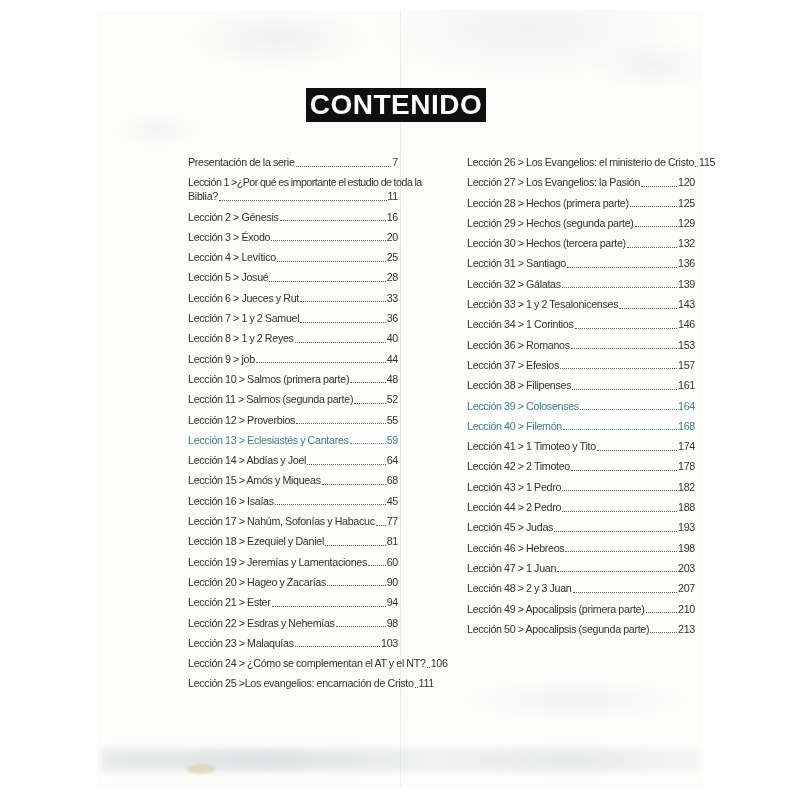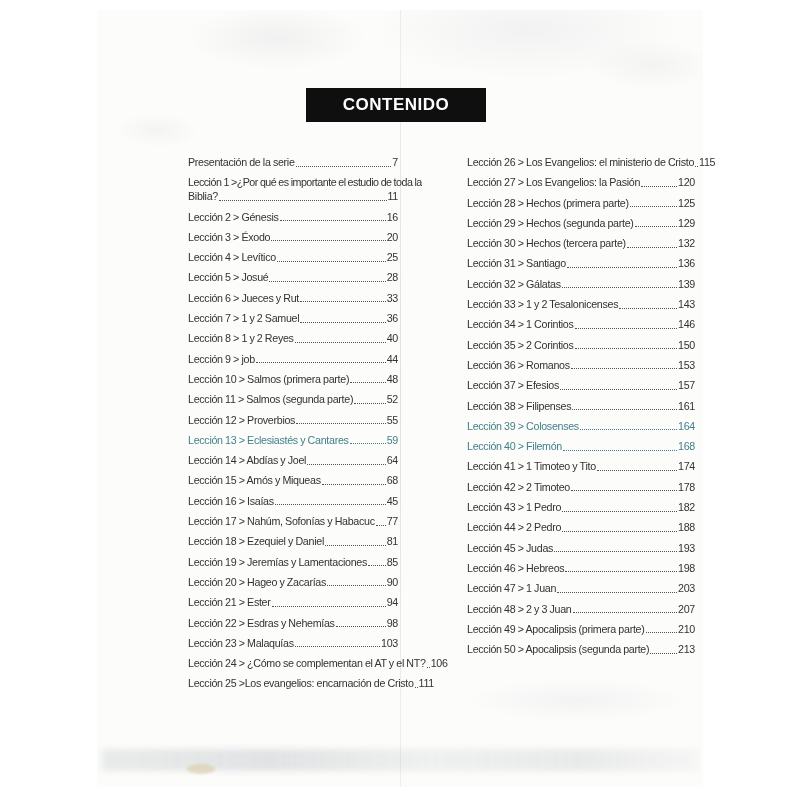--- a/index.html
+++ b/index.html
@@ -60,21 +60,21 @@
     position: absolute;
     left: 209px;
     top: 78px;
     width: 180px;
     height: 34px;
     background: #0f0f0f;
     color: #ffffff;
     display: flex;
     align-items: center;
     justify-content: center;
-    font-size: 17px;
+    font-size: 28px;
     font-weight: bold;
     letter-spacing: 0.5px;
   }
   .col {
     position: absolute;
     top: 146px;
     font-size: 10.7px;
     color: #35322f;
     letter-spacing: -0.3px;
     word-spacing: -0.3px;
@@ -213,21 +213,21 @@
         <span class="toc-page">77</span>
       </div>
       <div class="toc-row">
         <span class="toc-label">Lección 18 &gt; Ezequiel y Daniel</span>
         <span class="toc-dots"></span>
         <span class="toc-page">81</span>
       </div>
       <div class="toc-row">
         <span class="toc-label">Lección 19 &gt; Jeremías y Lamentaciones</span>
         <span class="toc-dots"></span>
-        <span class="toc-page">85</span>
+        <span class="toc-page">60</span>
       </div>
       <div class="toc-row">
         <span class="toc-label">Lección 20 &gt; Hageo y Zacarías</span>
         <span class="toc-dots"></span>
         <span class="toc-page">90</span>
       </div>
       <div class="toc-row">
         <span class="toc-label">Lección 21 &gt; Ester</span>
         <span class="toc-dots"></span>
         <span class="toc-page">94</span>
@@ -291,25 +291,20 @@
       </div>
       <div class="toc-row">
         <span class="toc-label">Lección 33 &gt; 1 y 2 Tesalonicenses</span>
         <span class="toc-dots"></span>
         <span class="toc-page">143</span>
       </div>
       <div class="toc-row">
         <span class="toc-label">Lección 34 &gt; 1 Corintios</span>
         <span class="toc-dots"></span>
         <span class="toc-page">146</span>
-      </div>
-      <div class="toc-row">
-        <span class="toc-label">Lección 35 &gt; 2 Corintios</span>
-        <span class="toc-dots"></span>
-        <span class="toc-page">150</span>
       </div>
       <div class="toc-row">
         <span class="toc-label">Lección 36 &gt; Romanos</span>
         <span class="toc-dots"></span>
         <span class="toc-page">153</span>
       </div>
       <div class="toc-row">
         <span class="toc-label">Lección 37 &gt; Efesios</span>
         <span class="toc-dots"></span>
         <span class="toc-page">157</span>

